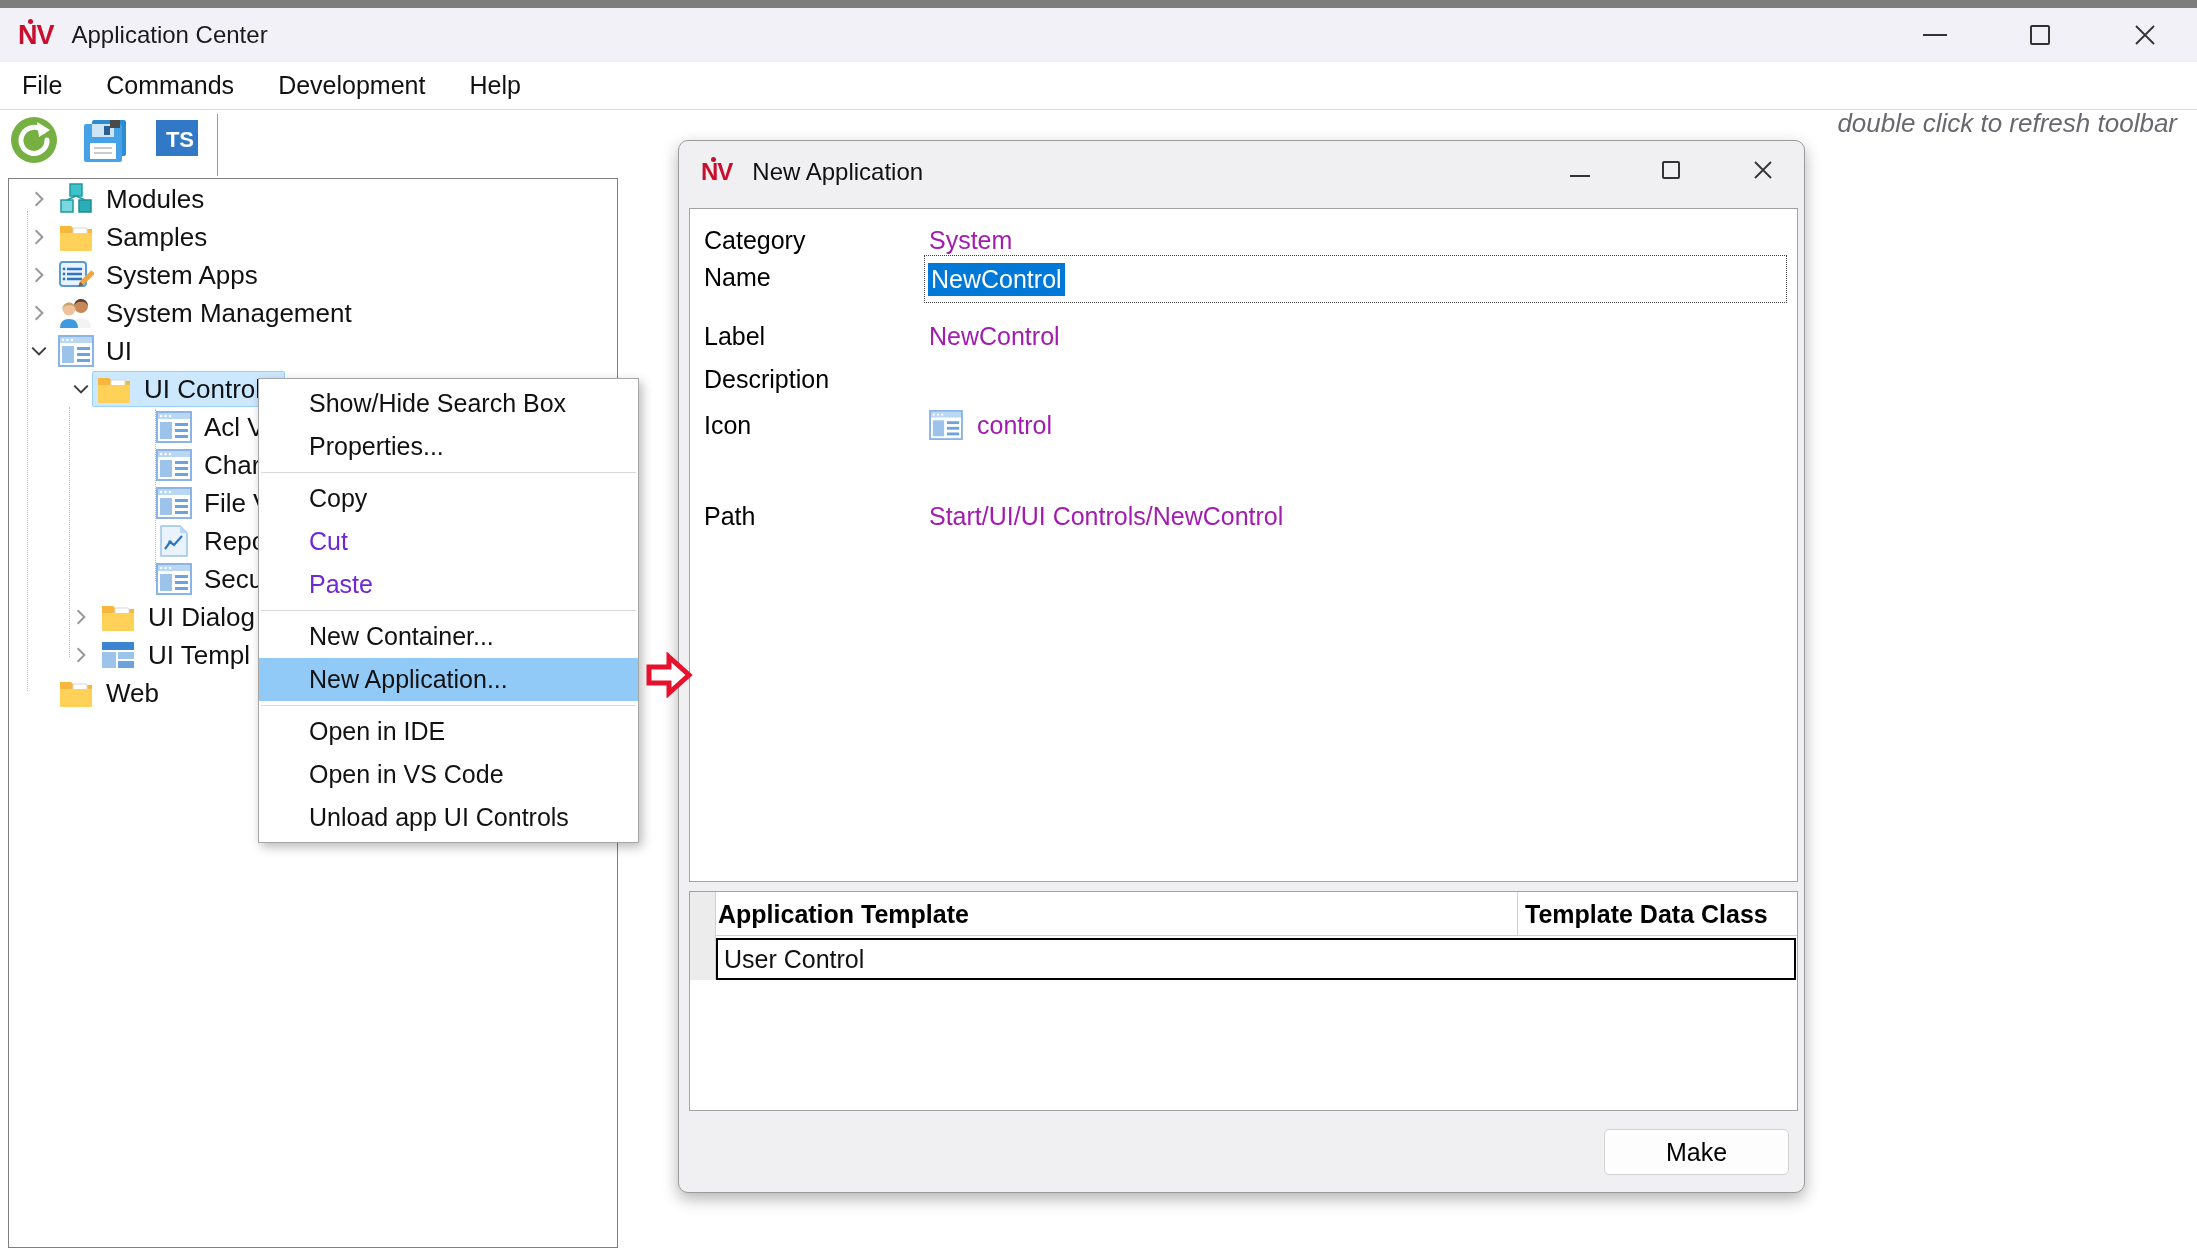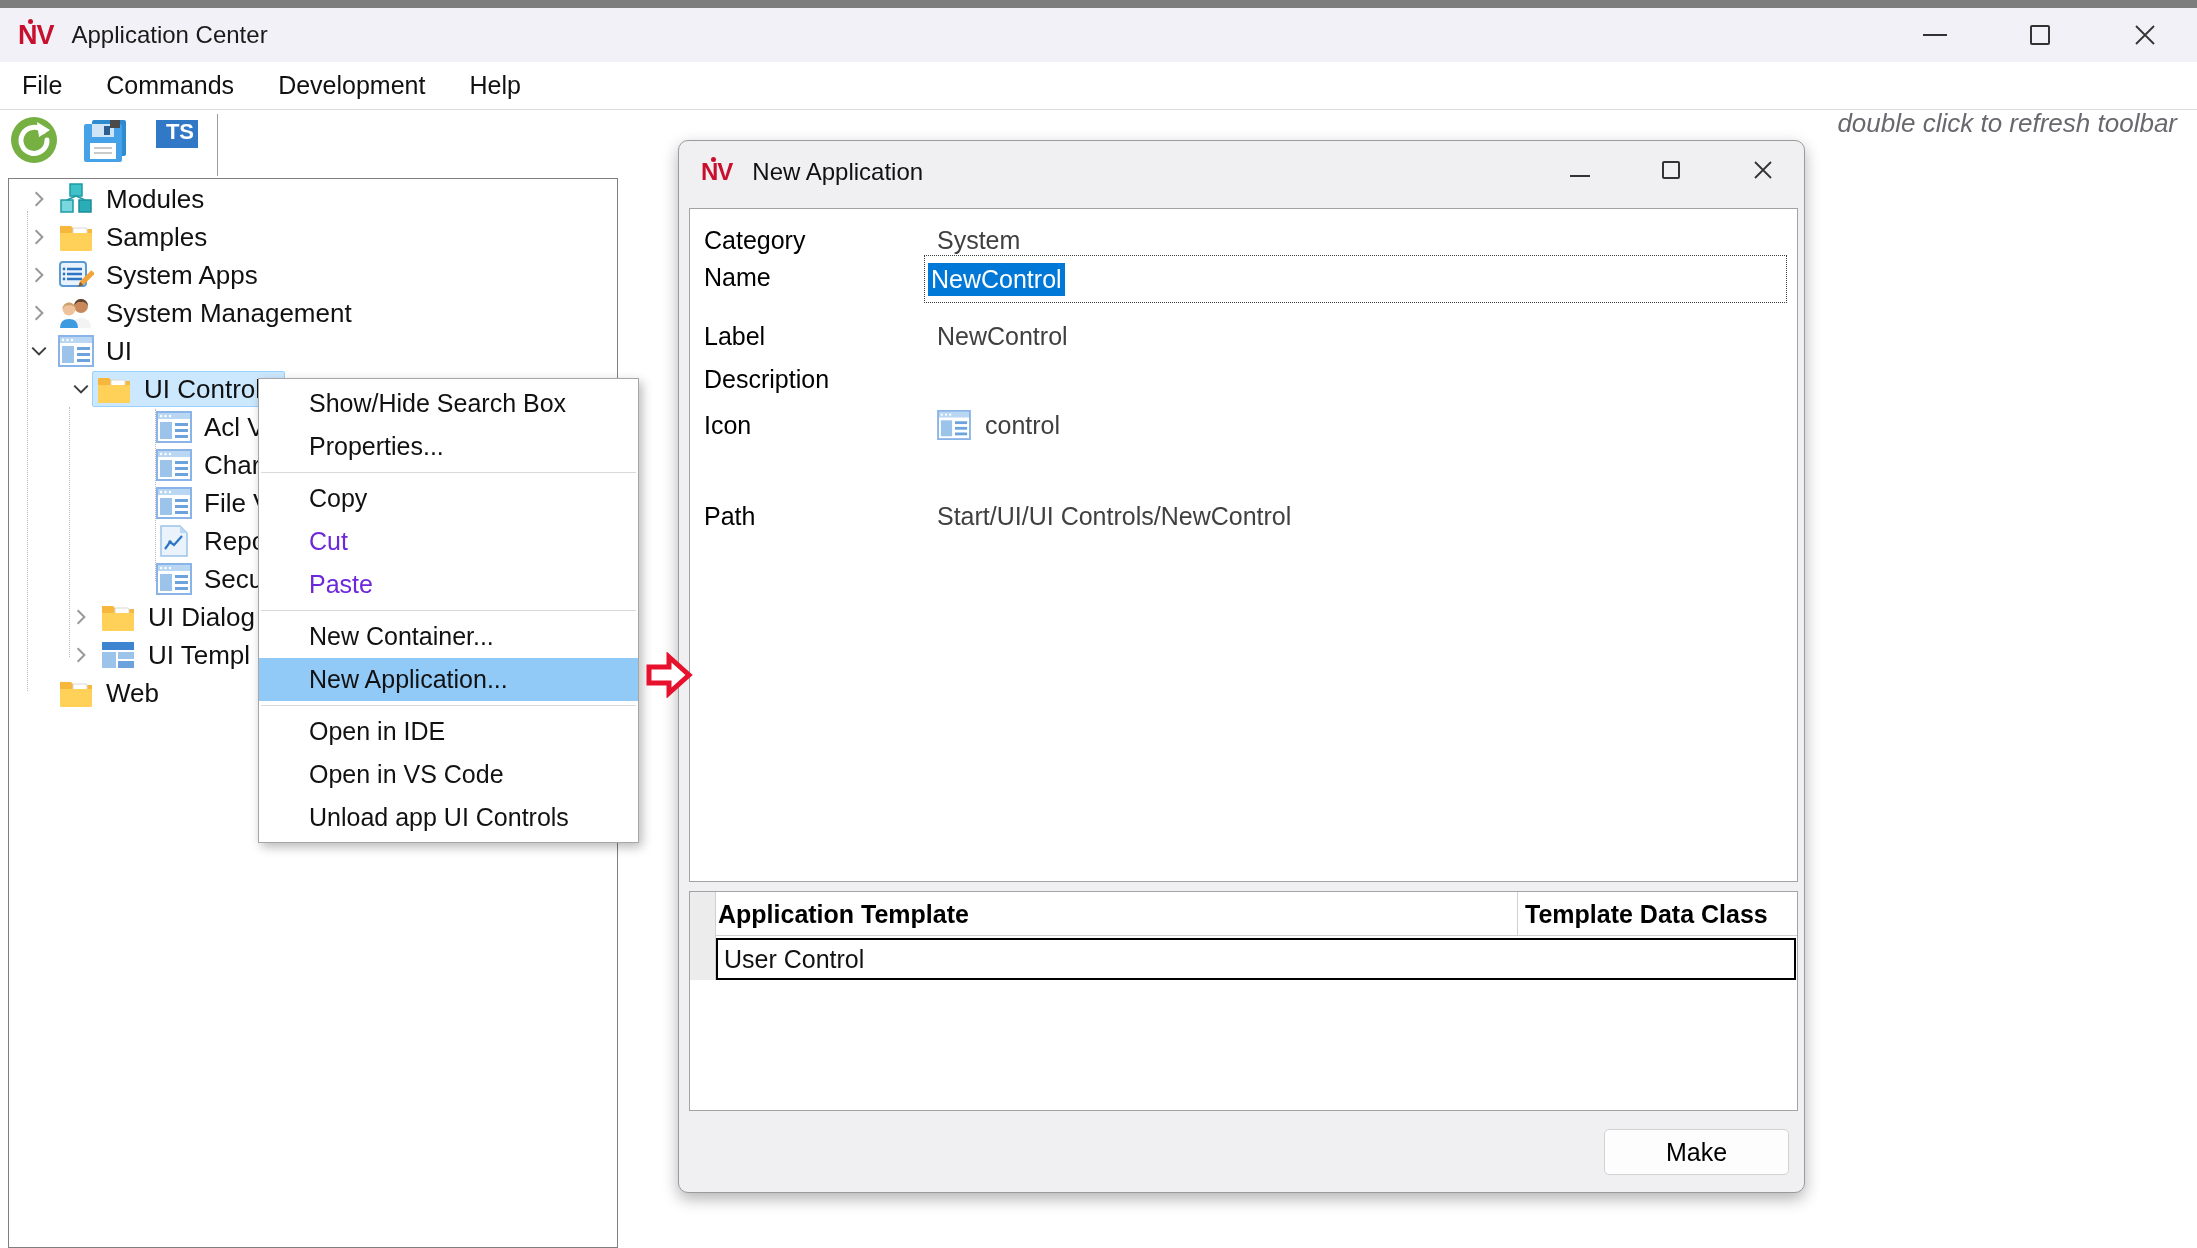--- a/index.html
+++ b/index.html
@@ -17,21 +17,21 @@
   .winbtn { width:105px; height:54px; display:flex; align-items:center; justify-content:center; }
   .gl-min { width:24px; height:2px; background:#333; display:inline-block; }
   .gl-max { width:20px; height:20px; border:2px solid #333; border-radius:2px; display:inline-block; }
 
   .menubar { position:absolute; left:0; top:62px; width:2197px; height:48px; background:#fff; border-bottom:1px solid #dcdce0; display:flex; align-items:center; }
   .menuitem { font-size:25px; padding:0 22px; height:48px; display:flex; align-items:center; color:#111; }
 
   .toolbar { position:absolute; left:0; top:110px; width:2197px; height:68px; background:#fff; }
   .tbtn { position:absolute; top:6px; }
   .tb-sep { position:absolute; left:217px; top:4px; width:1px; height:62px; background:#9a9aa0; }
-  .ts-box { width:42px; height:28px; background:#3178c6; color:#fff; font-weight:bold; font-size:22px; display:flex; align-items:flex-end; justify-content:flex-end; padding:3px 4px; }
+  .ts-box { width:42px; height:36px; background:#3178c6; color:#fff; font-weight:bold; font-size:22px; display:flex; align-items:flex-end; justify-content:flex-end; padding:3px 4px; }
   .hint { position:absolute; right:20px; top:108px; font-style:italic; font-size:26px; color:#68686e; }
 
   
   .treepanel { position:absolute; left:8px; top:178px; width:610px; height:1070px; background:#fff; border:1px solid #7f7f7f; z-index:5; }
   .guide { position:absolute; width:0; border-left:1px dotted #b9b9b9; }
   .trow { position:absolute; left:11px; width:100%; height:38px; display:flex; align-items:center; }
   .trow .chev { width:22px; height:22px; flex:0 0 22px; display:flex; align-items:center; justify-content:center; }
   .trow .spacer { flex:0 0 22px; }
   .ticon { width:36px; height:32px; flex:0 0 36px; margin-left:8px; display:flex; align-items:center; justify-content:center; }
   .tlabel { font-size:26px; margin-left:12px; white-space:nowrap; }
@@ -53,21 +53,21 @@
   .dialog { position:absolute; left:678px; top:140px; width:1127px; height:1053px; background:#f0f0f2; border:1px solid #9b9b9b; border-radius:10px; box-shadow:0 6px 16px rgba(0,0,0,.3); z-index:20; }
   .dlg-titlebar { position:absolute; left:0; top:0; width:100%; height:62px; display:flex; align-items:center; }
   .dlg-title { font-size:24px; margin-left:20px; }
   .dlg-btns { position:absolute; right:30px; top:0; height:62px; display:flex; align-items:center; gap:72px; }
   .gl-min-s { width:20px; height:2px; background:#333; display:inline-block; }
   .gl-max-s { width:18px; height:18px; border:2px solid #333; border-radius:2px; display:inline-block; }
 
   .formpanel { position:absolute; left:10px; top:67px; width:1109px; height:674px; background:#fff; border:1px solid #a3a3a3; }
   .frow { position:absolute; left:0; width:100%; display:flex; align-items:center; }
   .flabel { position:absolute; left:14px; font-size:25px; color:#000; }
-  .fvalue { position:absolute; left:239px; font-size:25px; color:#404040; display:flex; align-items:center;margin-left:8px; }
+  .fvalue { position:absolute; left:239px; font-size:25px; color:#a21caf; display:flex; align-items:center; }
   .nameinput { position:absolute; left:234px; right:10px; top:0; height:48px; border:1px dotted #3c3c3c; background:#fff; display:flex; align-items:center; padding-left:3px; }
   .selchip { background:#0078d7; color:#fff; font-size:25px; padding:2px 3px; }
   .icon-in-field { width:34px; height:30px; margin-right:14px; display:inline-flex; }
 
   .tablepanel { position:absolute; left:10px; top:750px; width:1109px; height:220px; background:#fff; border:1px solid #a3a3a3; }
   .rowheaderstrip { position:absolute; left:0; top:0; width:26px; height:88px; background:#ececec; border-right:1px solid #d0d0d0; }
   .thead { position:absolute; left:26px; top:0; right:0; height:44px; border-bottom:1px solid #d0d0d0; }
   .thcell { position:absolute; top:0; height:44px; display:flex; align-items:center; font-size:25px; font-weight:600; color:#000; }
   .th-div { position:absolute; left:801px; top:0; width:1px; height:44px; background:#d0d0d0; }
   .datarow { position:absolute; left:26px; top:46px; width:1080px; height:42px; border:2px solid #000; display:flex; align-items:center; padding-left:6px; font-size:25px; background:#fff; }

